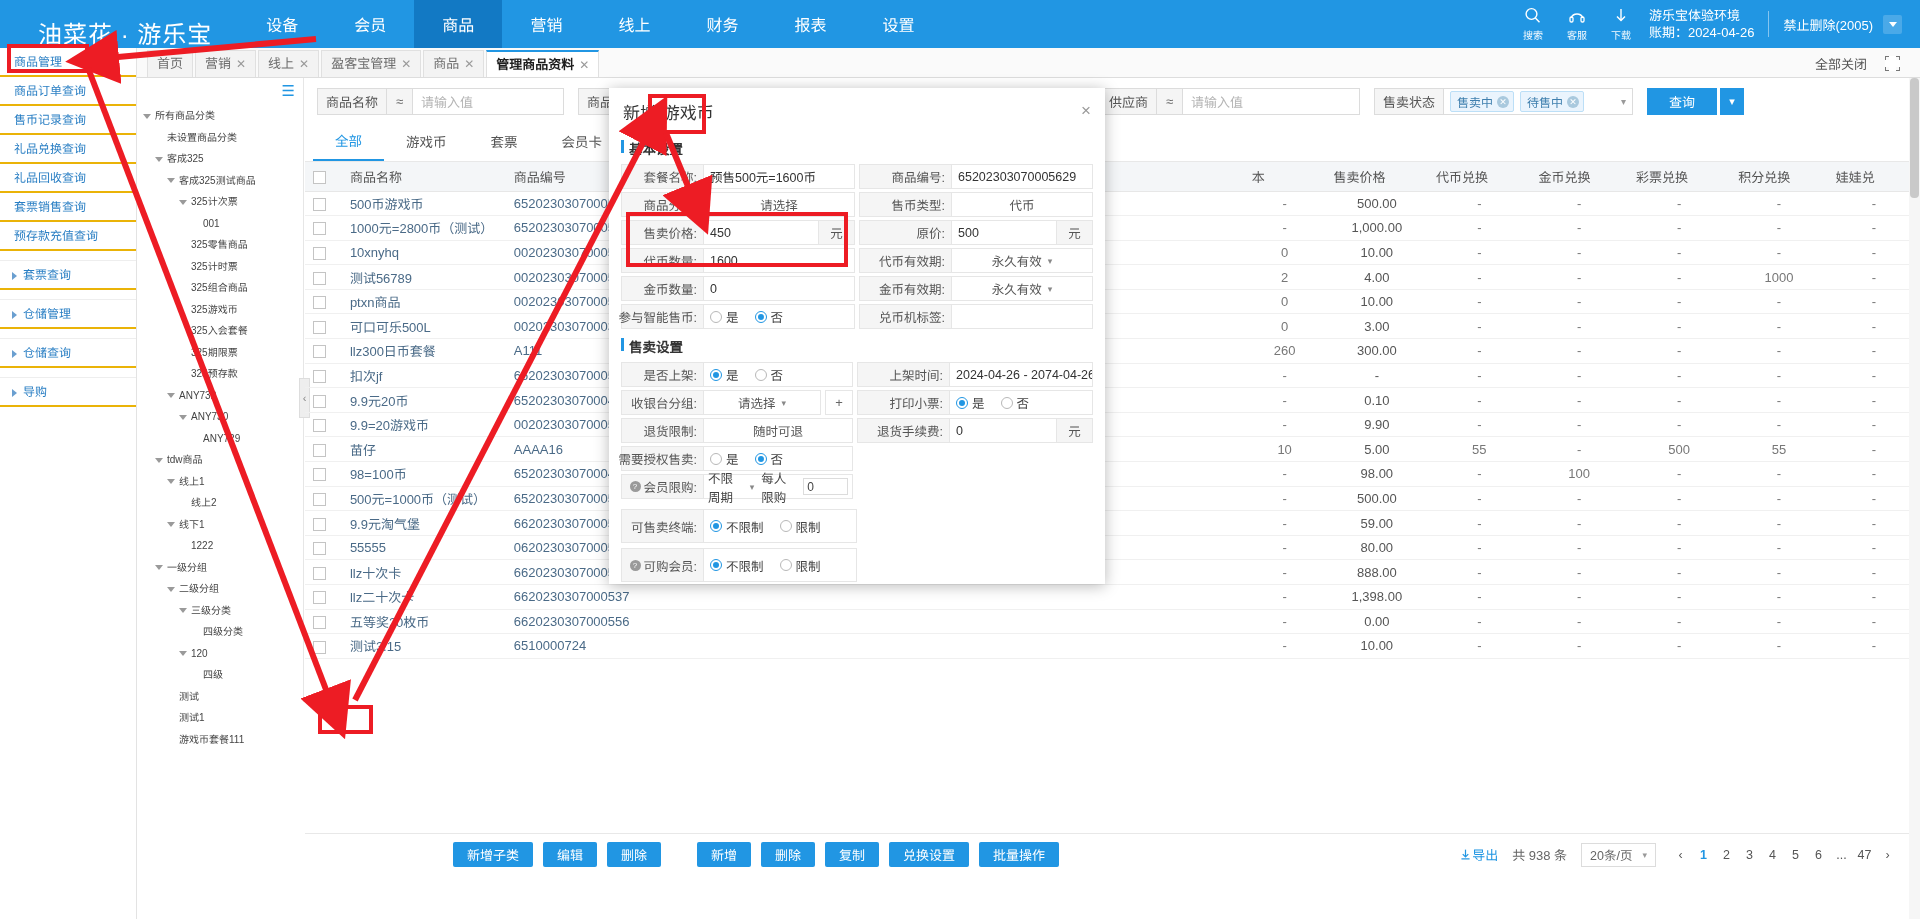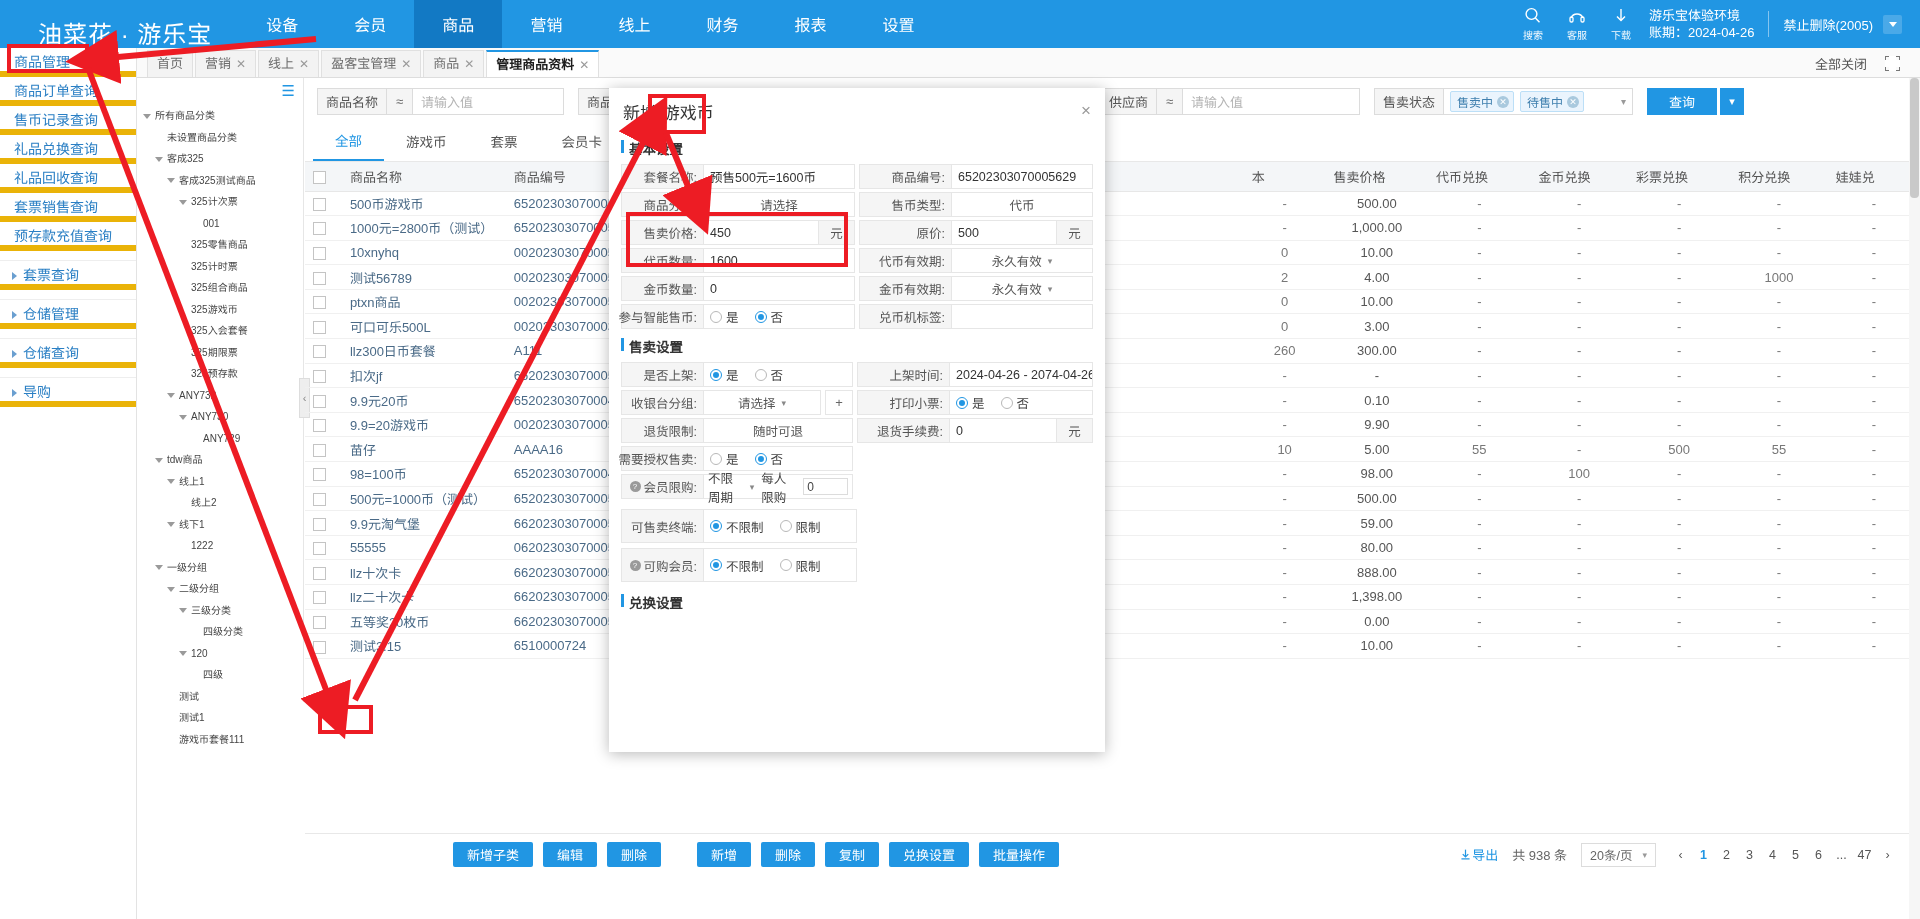--- a/index.html
+++ b/index.html
@@ -41,22 +41,22 @@
   }
   .caret-sq i { border-left: 4px solid transparent; border-right: 4px solid transparent;
                 border-top: 5px solid #fff; display: block; }
 
   
   .leftmenu {
     position: absolute; top: 48px; left: 0; width: 137px; height: 871px;
     background: #fff; border-right: 1px solid #e3e3e3;
   }
   .lm-item {
-    height: 29px; line-height: 29px; padding-left: 14px; font-size: 14px;
-    color: #2a7fc4; border-bottom: 6px solid #eab308; cursor: pointer; white-space: nowrap;
+    height: 29px; line-height: 29px; padding-left: 14px; font-size: 12px;
+    color: #2a7fc4; border-bottom: 2px solid #eab308; cursor: pointer; white-space: nowrap;
   }
   .lm-item.group { color: #2a7fc4; padding-left: 12px; }
   .lm-item .tri { display: inline-block; width: 0; height: 0;
     border-top: 4px solid transparent; border-bottom: 4px solid transparent;
     border-left: 5px solid #6a9fd0; margin-right: 6px; vertical-align: middle; }
   .lm-spacer { height: 10px; border-bottom: 1px solid #eee; }
 
   
   .tabbar {
     position: absolute; top: 48px; left: 137px; width: 1783px; height: 30px;
@@ -158,21 +158,21 @@
                  justify-content: center; font-size: 12.5px; color: #555; cursor: pointer; }
   .pgnums span.cur { color: #2196e3; font-weight: bold; }
   .exp { display: flex; align-items: center; color: #2196e3; cursor: pointer; }
 
   
   .vscroll { position: absolute; right: 0; top: 78px; width: 11px; height: 841px; background: #f6f6f6; }
   .vscroll .thumb { position: absolute; top: 0; left: 1px; width: 9px; height: 120px; background: #c9c9c9; border-radius: 4px; }
 
   
   .modal {
-    position: absolute; left: 609px; top: 88px; width: 496px; height: 664px;
+    position: absolute; left: 609px; top: 88px; width: 496px; height: 496px;
     background: #fff; box-shadow: 0 2px 14px rgba(0,0,0,.28); z-index: 40;
   }
   .modal-head { height: 46px; display: flex; align-items: center; padding: 0 14px; }
   .modal-title { font-size: 17px; color: #333; }
   .modal-close { margin-left: auto; color: #999; font-size: 17px; cursor: pointer; }
   .modal-body { position: absolute; top: 46px; left: 0; right: 0; bottom: 0; overflow: hidden; padding: 0 12px; }
 
   .sec-title { font-size: 13.5px; color: #333; font-weight: bold; padding: 4px 0 6px 8px;
                position: relative; }
   .sec-title:before { content:""; position: absolute; left: 0; top: 6px; width: 3px; height: 13px; background: #2196e3; }

